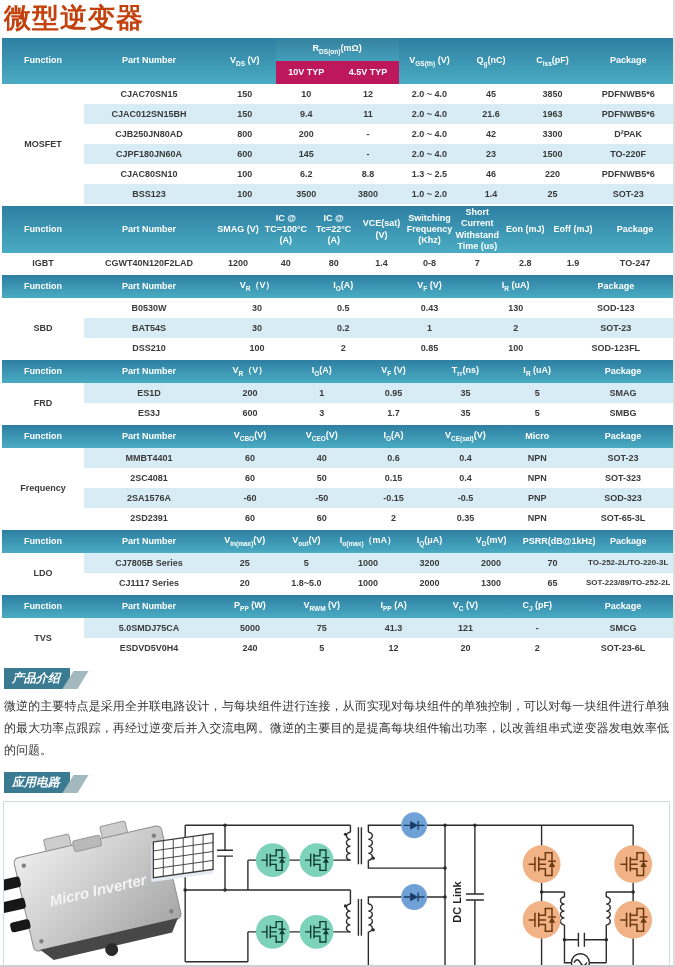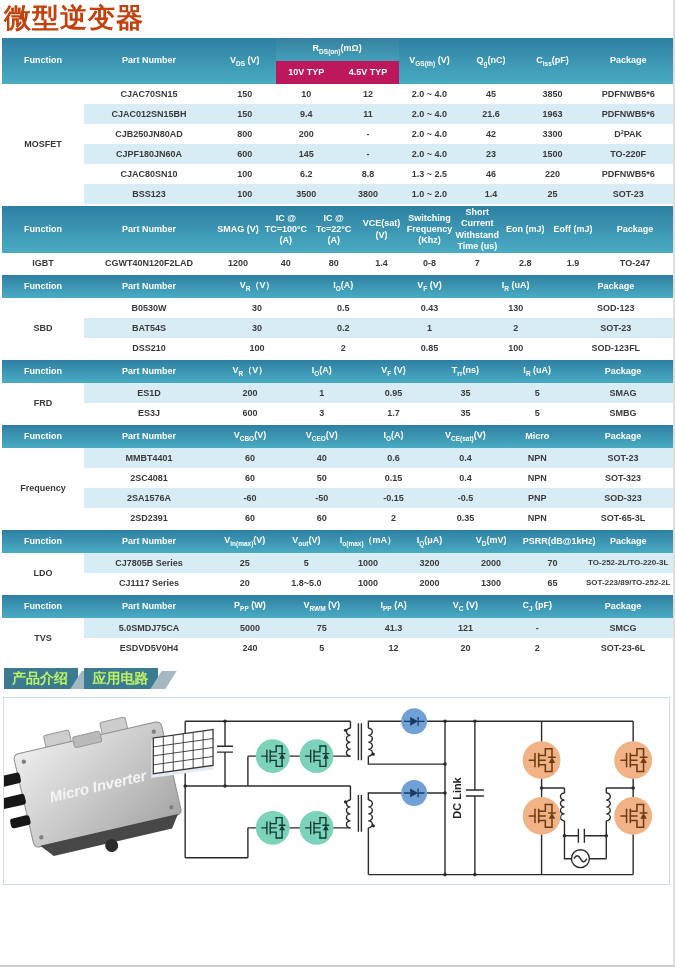--- a/index.html
+++ b/index.html
@@ -26,23 +26,24 @@
   .t-igbt th { height:44px; font-size:8.5px; padding:1px 0; }
   table.spec td {
     text-align:center; font-size:9px; font-weight:bold; color:#3a3a3a;
     height:20px; padding:0 1px; vertical-align:middle; line-height:1.15;
   }
   table.spec td.func { background:#fff; }
   table.spec tr.stripe td.d { background:#d8ecf5; }
   .t-ldo td:last-child { font-size:8px; }
   
   .badge {
-    position:relative; display:inline-block; background:#3a7b92; color:#bef264;
-    font-size:14px; font-weight:bold; padding:2px 10px 3px 8px; margin:8px 0 4px 2px;
+    position:relative; display:inline-block; background:#3a7b92; color:#ffffff;
+    font-size:12px; font-weight:bold; padding:2px 10px 3px 8px; margin:8px 0 4px 2px;
     line-height:16px;
+    font-style:italic;
   }
   .badge::after {
     content:""; position:absolute; right:-13px; top:3px; bottom:0; width:15px;
     background:#a3b8bf; transform:skewX(-32deg);
   }
   .intro {
     font-size:12px; color:#333; line-height:1.85; margin:2px 2px 2px 2px; text-align:justify;
   }
   
   .figure { margin:4px 1px 0 1px; border:1px solid #cfdde2; height:188px; background:#fff; }
@@ -443,20 +444,21 @@
             <td class="d">2</td>
             <td class="d">SOT-23-6L</td>
           </tr>
         </tbody>
       </table>
     </div>
 
   <div class="badge">
     <span>产品介绍</span>
   </div>
+  <p class="intro">微逆的主要特点是采用全并联电路设计，与每块组件进行连接，从而实现对每块组件的单独控制，可以对每一块组件进行单独的最大功率点跟踪，再经过逆变后并入交流电网。微逆的主要目的是提高每块组件输出功率，以改善组串式逆变器发电效率低的问题。</p>
 
   <div class="badge">
     <span>应用电路</span>
   </div>
 
   <div class="figure">
     <svg viewBox="0 0 668 186">
       <defs>
         <linearGradient id="silver" x1="0" y1="0" x2="1" y2="1">
           <stop offset="0" stop-color="#eeeeee"></stop>

